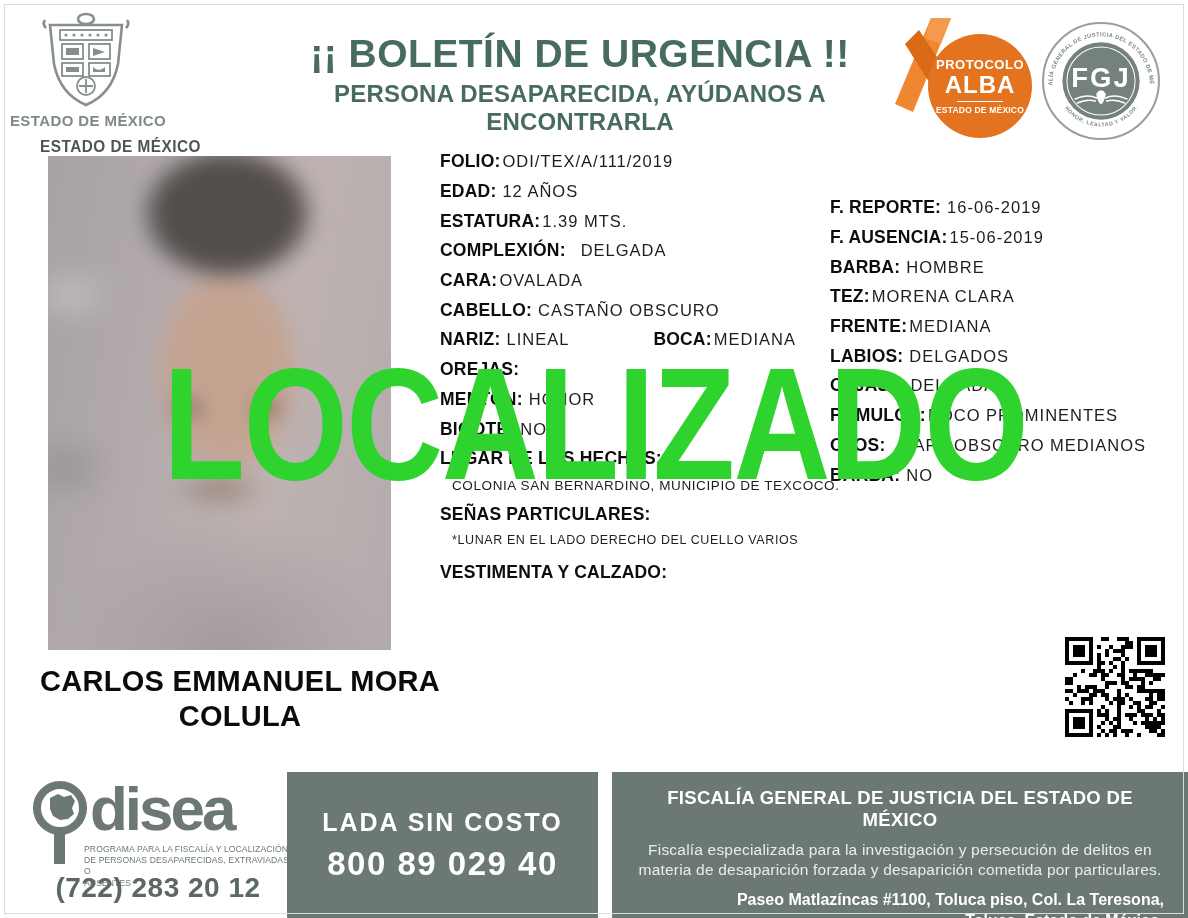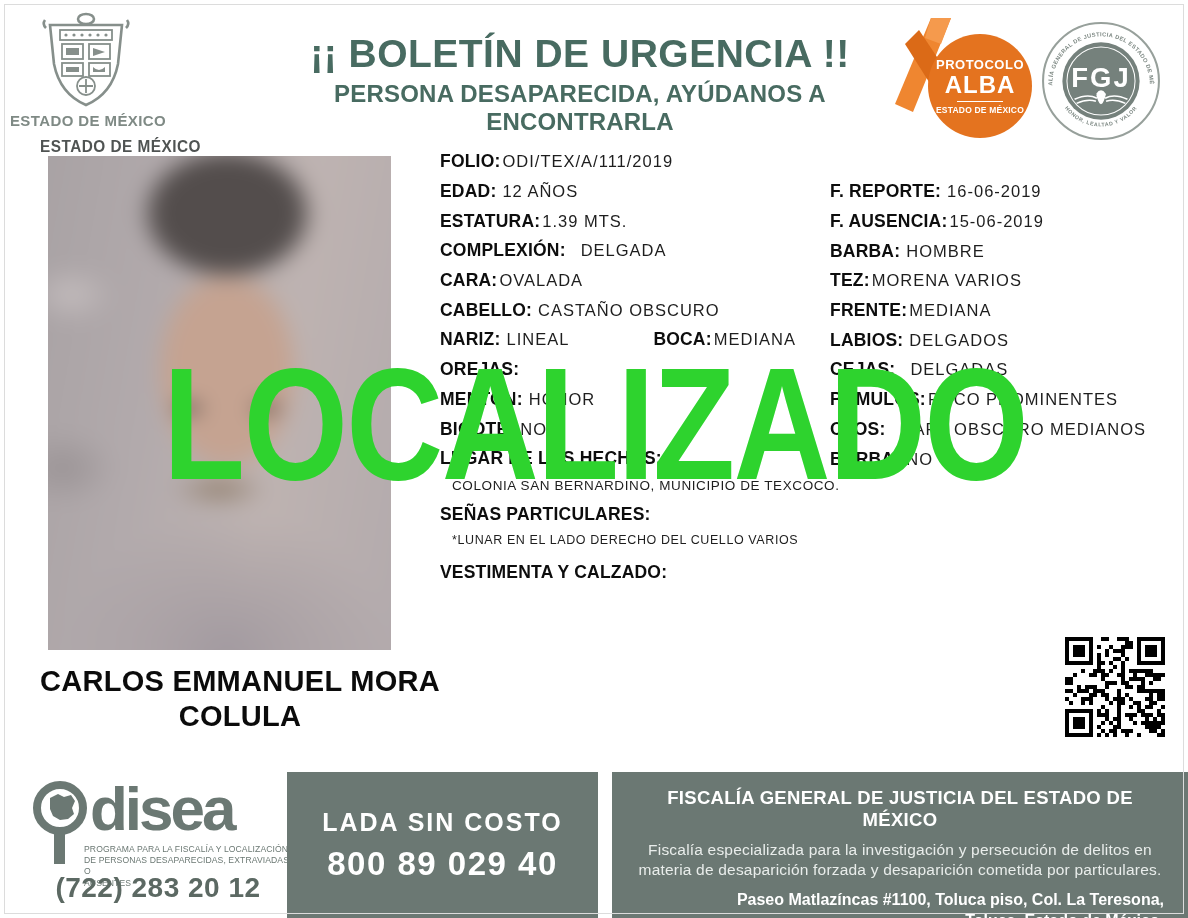--- a/index.html
+++ b/index.html
@@ -42,21 +42,21 @@
       radial-gradient(120px 92px at 52% 15%, #534d4c 0%, #534d4c 58%, rgba(83,77,76,0) 74%),
       radial-gradient(98px 140px at 52% 44%, #c5a391 0%, #c5a391 60%, rgba(197,163,145,0) 76%),
       radial-gradient(70px 26px at 50% 66%, #93816f 0%, rgba(147,129,111,0) 70%),
       radial-gradient(200px 170px at 52% 96%, #a29aa0 0%, rgba(162,154,160,0) 82%),
       radial-gradient(60px 40px at 12% 30%, #c3bcbd 0%, rgba(195,188,189,0) 75%),
       radial-gradient(70px 50px at 10% 62%, #9b9496 0%, rgba(155,148,150,0) 75%),
       linear-gradient(100deg, #a7a1a3 0%, #b2aaac 35%, #beb3b1 62%, #b1a9ac 100%);}
 
   
   .fields-left{position:absolute;left:440px;top:147px;width:392px;z-index:3}
-  .fields-right{position:absolute;left:830px;top:177px;width:356px;z-index:3}
+  .fields-right{position:absolute;left:830px;top:193px;width:356px;z-index:3}
   .frow{height:29.7px;display:flex;align-items:center;white-space:nowrap}
   .flabel{font-weight:bold;font-size:17.5px;color:#0d0d0d;letter-spacing:.2px}
   .fvalue{font-size:16.5px;color:#1e1e1e;margin-left:6px;letter-spacing:1px}
   .v-gap{margin-left:15px}
   .boca-label{margin-left:84px}
   .subline{font-size:13.5px;color:#1e1e1e;letter-spacing:.6px;padding-left:12px;height:23px;
     display:flex;align-items:center;white-space:nowrap}
   .subline2{font-size:12.5px;height:21px}
   .senas-row{margin-top:3px}
   .vest-row{margin-top:7px}
@@ -241,21 +241,21 @@
     <div class="frow">
       <span class="flabel">F. AUSENCIA:</span>
       <span class="fvalue" style="margin-left:2px">15-06-2019</span>
     </div>
     <div class="frow">
       <span class="flabel">BARBA:</span>
       <span class="fvalue">HOMBRE</span>
     </div>
     <div class="frow">
       <span class="flabel">TEZ:</span>
-      <span class="fvalue" style="margin-left:2px">MORENA VARIOS</span>
+      <span class="fvalue" style="margin-left:2px">MORENA CLARA</span>
     </div>
     <div class="frow">
       <span class="flabel">FRENTE:</span>
       <span class="fvalue" style="margin-left:2px">MEDIANA</span>
     </div>
     <div class="frow">
       <span class="flabel">LABIOS:</span>
       <span class="fvalue">DELGADOS</span>
     </div>
     <div class="frow">

